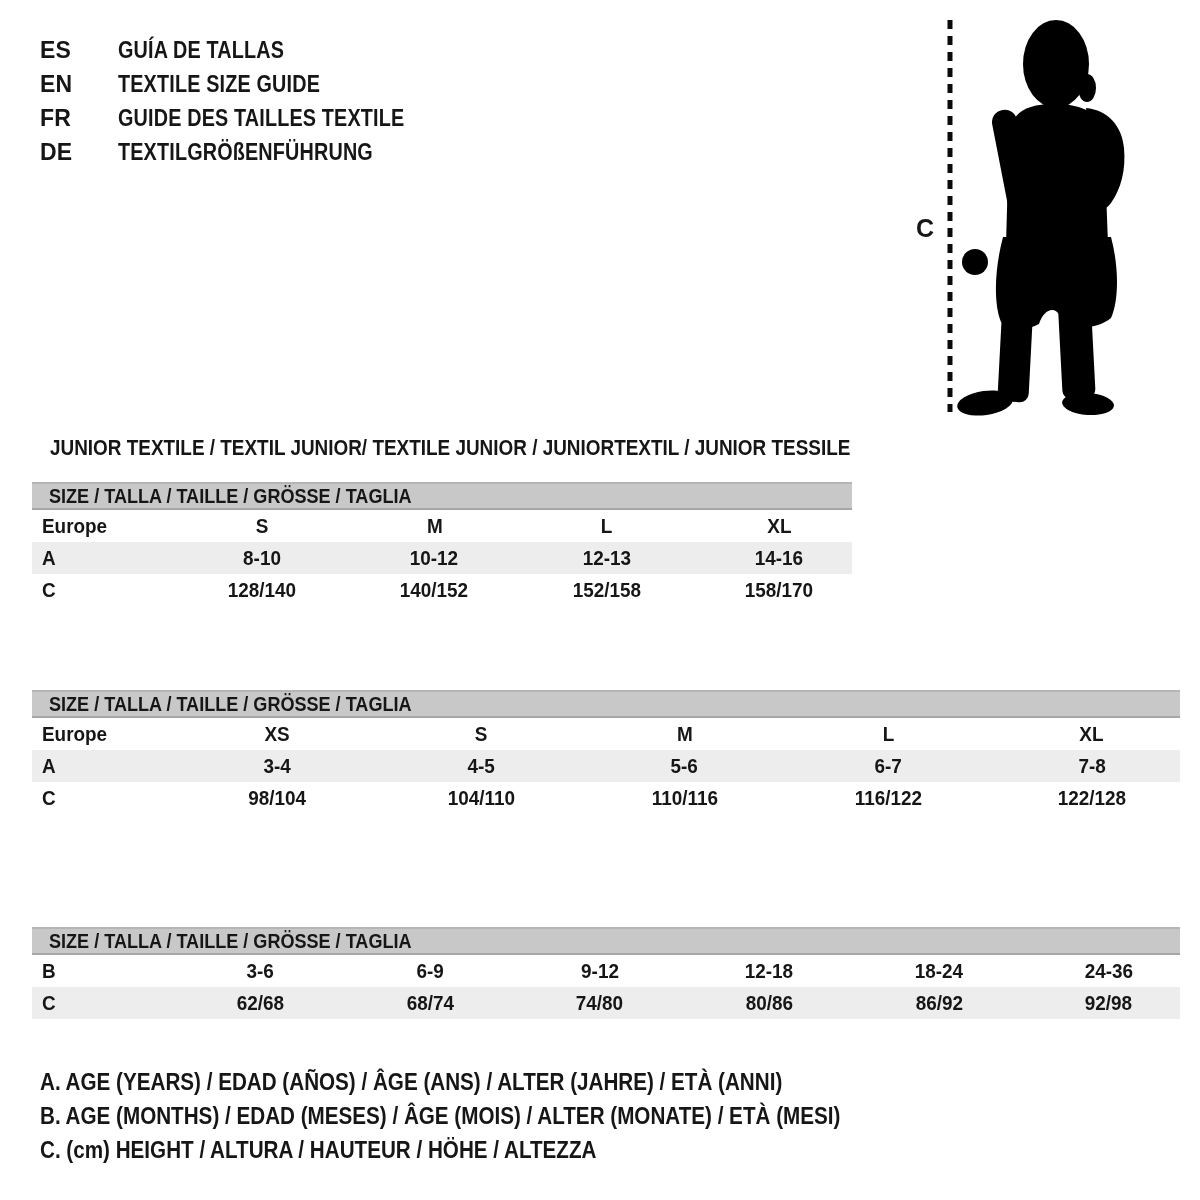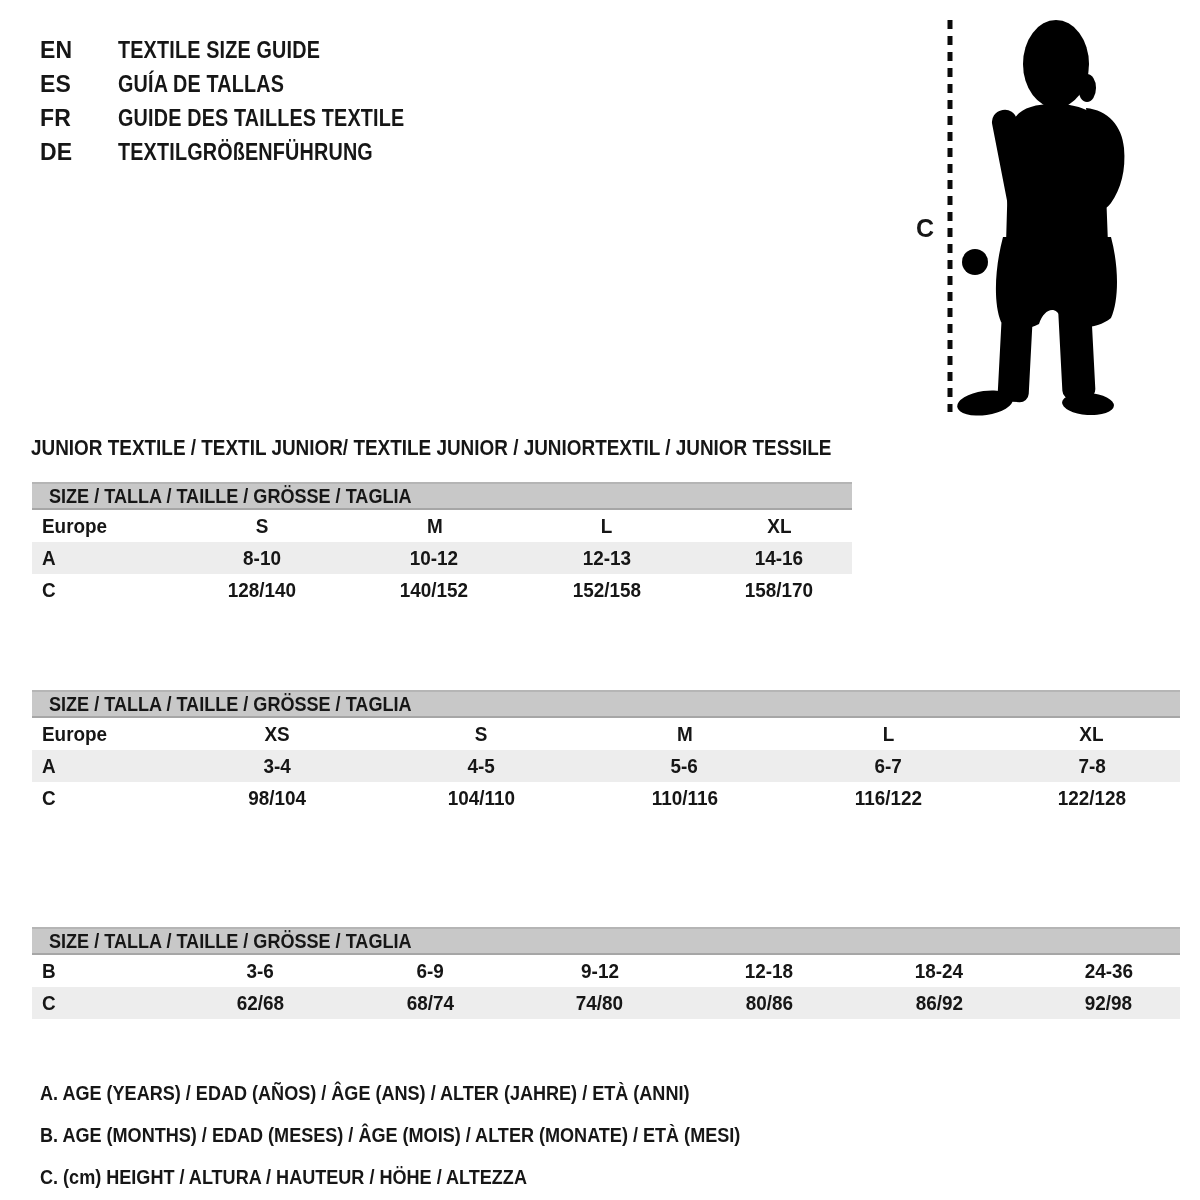--- a/index.html
+++ b/index.html
@@ -14,21 +14,21 @@
   
   .lang-list{position:absolute;left:40px;top:33px;}
   .lang-row{display:flex;height:34px;align-items:center;font-size:23px;letter-spacing:.2px;}
   .lang-code{width:78px;}
 
   
   .fig-svg{position:absolute;left:940px;top:12px;}
   .fig-label{position:absolute;left:916px;top:215px;font-size:25px;line-height:26px;}
 
   
-  .section-title{position:absolute;left:31px;font-size:22px;line-height:29px;white-space:nowrap;}
+  .section-title{position:absolute;left:50px;font-size:22px;line-height:29px;white-space:nowrap;}
   .title-junior{top:433px;}
   .title-children{top:642px;}
   .title-babies{top:846px;}
 
   
   .stable{position:absolute;left:32px;}
   .tbl-junior{top:482px;width:820px;}
   .tbl-children{top:690px;width:1148px;}
   .tbl-babies{top:927px;width:1148px;}
   .size-bar{
@@ -40,35 +40,35 @@
   .t4{grid-template-columns:130px repeat(4,1fr);}
   .t5{grid-template-columns:130px repeat(5,1fr);}
   .t6{grid-template-columns:130px repeat(6,1fr);}
   .trow.shaded{background:#ededed;}
   .rlabel{padding-left:10px;}
   .rlabel .sx{transform-origin:0 50%;transform:scaleX(.9);}
   .cell{text-align:center;}
 
   
   .legend{position:absolute;left:40px;top:1068px;}
-  .legend-line{height:34px;display:flex;align-items:center;font-size:21px;margin-top:8px;}
+  .legend-line{height:34px;display:flex;align-items:flex-start;font-size:24px;}
 </style>
 </head>
 <body>
 
 <div class="page">
 
   <div class="lang-list">
     <div class="lang-row">
+      <span class="lang-code">ES</span>
+      <span class="cond">GUÍA DE TALLAS</span>
+    </div>
+    <div class="lang-row">
       <span class="lang-code">EN</span>
       <span class="cond">TEXTILE SIZE GUIDE</span>
-    </div>
-    <div class="lang-row">
-      <span class="lang-code">ES</span>
-      <span class="cond">GUÍA DE TALLAS</span>
     </div>
     <div class="lang-row">
       <span class="lang-code">FR</span>
       <span class="cond">GUIDE DES TAILLES TEXTILE</span>
     </div>
     <div class="lang-row">
       <span class="lang-code">DE</span>
       <span class="cond">TEXTILGRÖßENFÜHRUNG</span>
     </div>
   </div>

